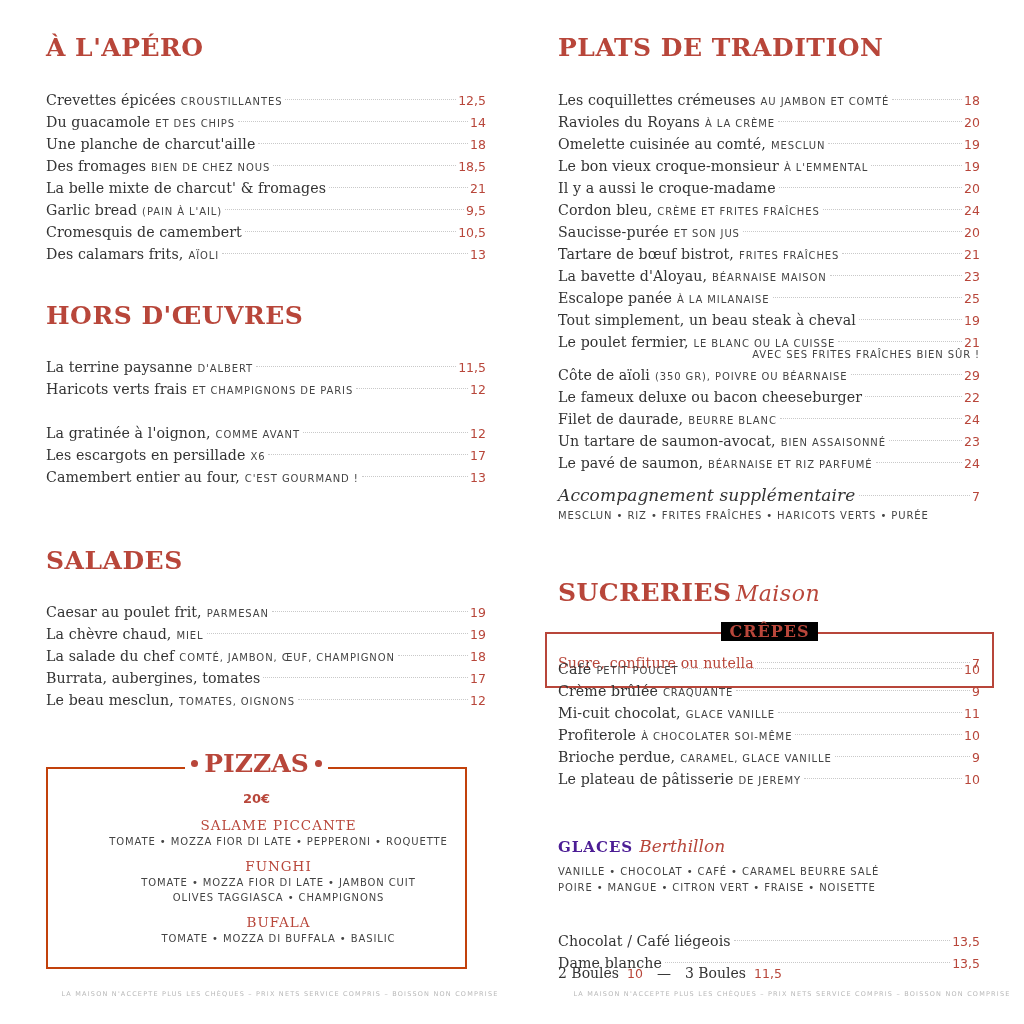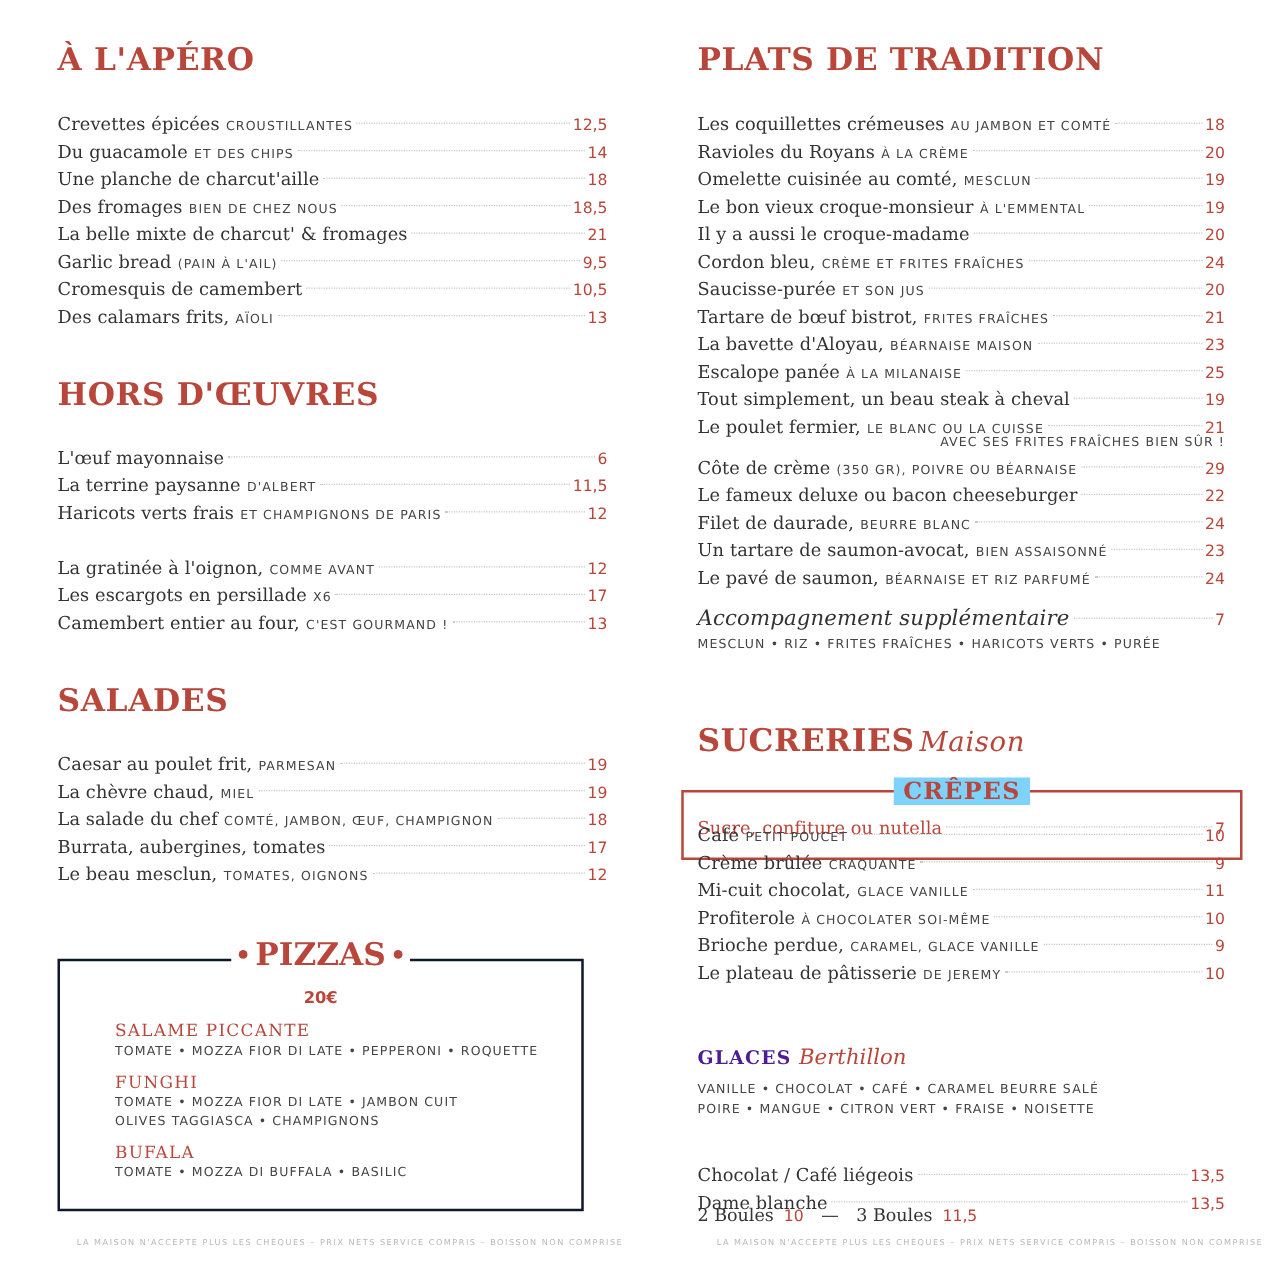--- a/index.html
+++ b/index.html
@@ -65,62 +65,62 @@
     margin-bottom: 4px;
     text-align: right;
   }
   .gap { height: 22px; }
 
   
   .pizza-box {
     position: absolute;
     left: 0; top: 767px;
     width: 421px; height: 202px;
-    border: 2px solid #0f172a;
+    border: 2px solid #c2410c;
   }
   .pizza-title-wrap {
     position: absolute;
     top: -20px; left: 0; right: 0;
     display: flex; justify-content: center;
   }
   .pizza-title {
     background: #fff;
     padding: 0 6px;
     display: flex; align-items: center; gap: 6px;
     font-family: "DejaVu Serif", serif;
     font-weight: bold; font-size: 25px;
     color: #b8463a;
   }
   .dot { width: 7px; height: 7px; border-radius: 50%; background: #b8463a; display: inline-block; }
   .pizza-price {
     position: absolute; top: 22px; left: 0; right: 0; text-align: center;
     font-family: "DejaVu Sans", sans-serif; font-weight: bold; font-size: 13px; color: #b8463a;
   }
-  .pizza-list { position: absolute; top: 48px; left: 0; right: 0; text-align: left; padding-left: 44px; }
+  .pizza-list { position: absolute; top: 48px; left: 0; right: 0; text-align: center; padding-left: 44px; }
   .pizza-name {
     font-family: "DejaVu Serif", serif; font-size: 13.5px; color: #b8463a;
     letter-spacing: 1px; line-height: 17px;
   }
   .pizza-ing {
     font-family: "DejaVu Sans", sans-serif; font-size: 10px; color: #444;
     letter-spacing: 0.9px; line-height: 15px;
   }
   .pizza-item { margin-bottom: 9px; }
 
   
   .crepes-box {
     position: absolute;
     left: -13px; top: 632px;
     width: 449px; height: 56px;
     border: 2px solid #b8463a;
   }
   .crepes-title-wrap { position: absolute; top: -12px; left: 0; right: 0; display: flex; justify-content: center; }
   .crepes-title {
-    background: #7dd3fc; padding: 0 8px;
-    font-family: "DejaVu Serif", serif; font-weight: bold; font-size: 19px; color: #b8463a; letter-spacing: 1px;
+    background: #000000; padding: 0 8px;
+    font-family: "DejaVu Serif", serif; font-weight: bold; font-size: 16px; color: #b8463a; letter-spacing: 1px;
   }
   .crepes-row { position: absolute; top: 18px; left: 11px; right: 12px; }
   .crepes-row .name { color: #b8463a; }
 
   .script {
     font-family: "DejaVu Serif", serif;
     font-style: italic;
     color: #b8463a;
   }
   .accomp-row .name.script { font-size: 17px; }
@@ -210,25 +210,20 @@
     <div class="row">
         <span class="name">Des calamars frits,</span>
         <span class="desc">aïoli</span>
         <span class="leader"></span>
         <span class="price">13</span>
       </div>
   </div>
 
   <h2 class="section-title" style="top:301px">HORS D'ŒUVRES</h2>
   <div class="menu-list" style="top:356px">
-    <div class="row">
-        <span class="name">L'œuf mayonnaise</span>
-        <span class="leader"></span>
-        <span class="price">6</span>
-      </div>
     <div class="row">
         <span class="name">La terrine paysanne</span>
         <span class="desc">d'Albert</span>
         <span class="leader"></span>
         <span class="price">11,5</span>
       </div>
     <div class="row">
         <span class="name">Haricots verts frais</span>
         <span class="desc">et champignons de Paris</span>
         <span class="leader"></span>
@@ -384,21 +379,21 @@
         <span class="price">19</span>
       </div>
     <div class="row">
         <span class="name">Le poulet fermier,</span>
         <span class="desc">le blanc ou la cuisse</span>
         <span class="leader"></span>
         <span class="price">21</span>
       </div>
     <div class="subline">avec ses frites fraîches bien sûr !</div>
     <div class="row">
-        <span class="name">Côte de crème</span>
+        <span class="name">Côte de aïoli</span>
         <span class="desc">(350 gr), poivre ou béarnaise</span>
         <span class="leader"></span>
         <span class="price">29</span>
       </div>
     <div class="row">
         <span class="name">Le fameux deluxe ou bacon cheeseburger</span>
         <span class="leader"></span>
         <span class="price">22</span>
       </div>
     <div class="row">

